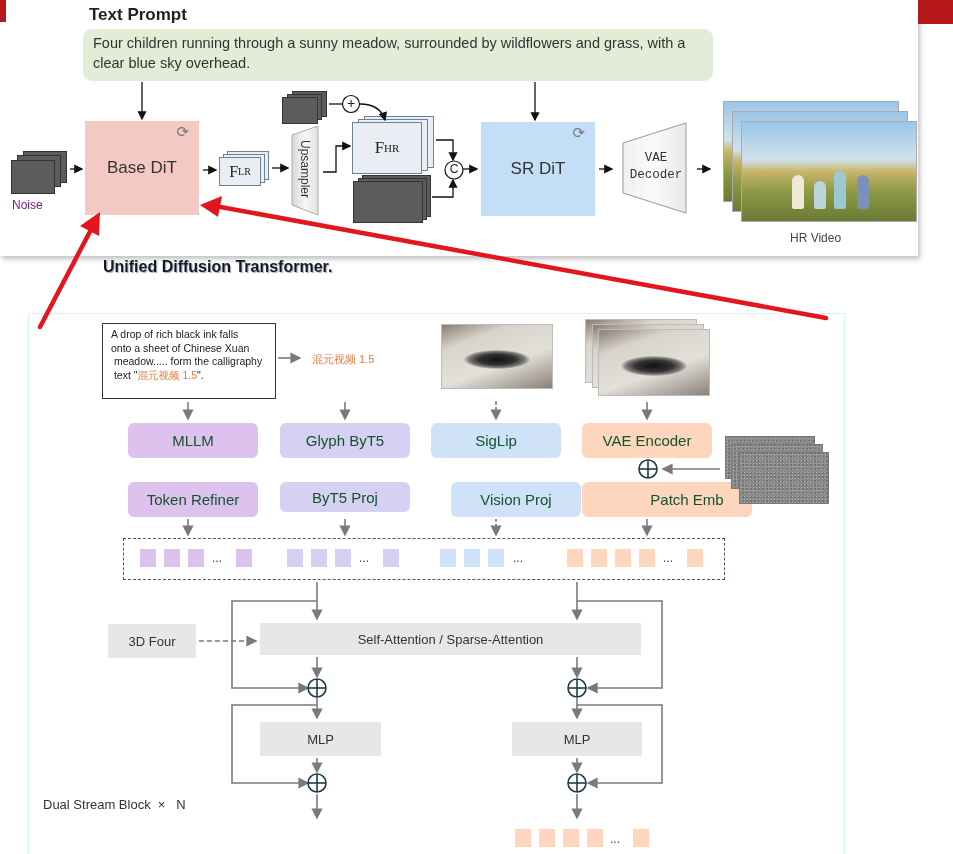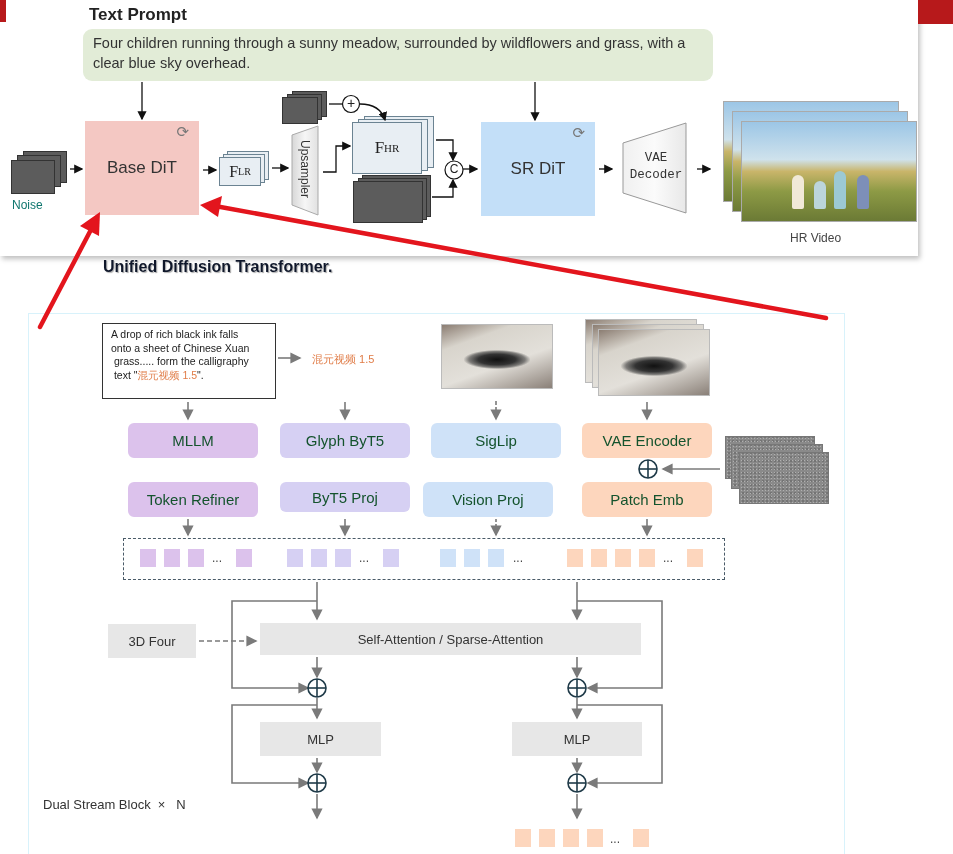--- a/index.html
+++ b/index.html
@@ -10,21 +10,21 @@
                box-shadow: 2px 3px 5px rgba(0,0,0,0.25); }
   .red-tab-left { left:0; top:0; width:6px; height:22px; background:#b7191b; }
   .red-tab-right { left:918px; top:0; width:35px; height:24px; background:#b7191b; }
   .title { left:89px; top:5px; font-size:17px; font-weight:bold; color:#222; }
   .prompt { left:83px; top:29px; width:630px; height:52px; background:#e2ecd7; border-radius:9px;
             font-size:14.5px; line-height:20px; color:#333; padding:4px 10px; box-sizing:border-box; }
   .box { display:flex; align-items:center; justify-content:center; box-sizing:border-box; }
   .base-dit { left:85px; top:121px; width:114px; height:94px; background:#f4c8c3; font-size:17px; color:#333; }
   .sr-dit { left:481px; top:122px; width:114px; height:94px; background:#c3dff8; font-size:17px; color:#333; }
   .refresh { font-size:15px; color:#777; position:absolute; right:10px; top:2px; }
-  .noise-label { left:12px; top:198px; font-size:12px; color:#0f766e; }
+  .noise-label { left:12px; top:198px; font-size:12px; color:#701a75; }
   .hr-label { left:790px; top:231px; font-size:12px; color:#444; }
   .stack-dark div { position:absolute; background:#5c5c5c; border:1px solid #333; box-sizing:border-box; }
   .feat div { position:absolute; background:#e8eef3; border:1px solid #6b8392; box-sizing:border-box; }
   .udt-label { left:103px; top:258px; font-size:16px; font-weight:bold; color:#0f172a;
                text-shadow: 0 0 2px #fff, 1px 1px 1px #999; }
   .bottom-panel { left:28px; top:313px; width:817px; height:541px; border:1px solid #d8f2fb; border-bottom:none; box-sizing:border-box; }
   .pill { border-radius:6px; font-size:15px; color:#14532d; display:flex; align-items:center; justify-content:center; position:absolute; }
   .purple { background:#dcc2ec; }
   .lav { background:#d6d0f3; }
   .blue { background:#cfe2f8; }
@@ -170,21 +170,21 @@
 <div class="abs" style="left:345px;top:95px;width:12px;text-align:center;font-size:14px;">+</div>
 <div class="abs" style="left:448px;top:162px;width:12px;text-align:center;font-size:12px;">C</div>
 
 <div class="abs udt-label">Unified Diffusion Transformer.</div>
 
 <div class="abs bottom-panel"></div>
 
 <div class="abs scroll-box">
   <div>A drop of rich black ink falls</div>
   <div>onto a sheet of Chinese Xuan</div>
-  <div style="white-space:pre;"> grass..... form the calligraphy</div>
+  <div style="white-space:pre;"> meadow..... form the calligraphy</div>
   <div style="white-space:pre;"><span> text "</span><span class="cn">混元视频 1.5</span><span>".</span></div>
 </div>
 <div class="abs glyph-text">混元视频 1.5</div>
 
 <div class="photo" style="left:441px;top:324px;width:112px;height:65px;">
     <div class="ink"></div>
   </div>
 
 <div class="photo" style="left:585px;top:319px;width:112px;height:64px;">
     <div class="ink"></div>
@@ -196,22 +196,22 @@
     <div class="ink"></div>
   </div>
 
 <div class="pill purple" style="left:128px;top:423px;width:130px;height:35px;">MLLM</div>
 <div class="pill lav" style="left:280px;top:423px;width:130px;height:35px;text-align:right;">Glyph ByT5</div>
 <div class="pill blue" style="left:431px;top:423px;width:130px;height:35px;">SigLip</div>
 <div class="pill peach" style="left:582px;top:423px;width:130px;height:35px;">VAE Encoder</div>
 
 <div class="pill purple" style="left:128px;top:482px;width:130px;height:35px;">Token Refiner</div>
 <div class="pill lav" style="left:280px;top:482px;width:130px;height:30px;">ByT5 Proj</div>
-<div class="pill blue" style="left:423px;top:482px;width:130px;height:35px;">Vision Proj</div>
-<div class="pill peach" style="left:582px;top:482px;width:130px;height:35px;">Patch Emb</div>
+<div class="pill blue" style="left:451px;top:482px;width:130px;height:35px;">Vision Proj</div>
+<div class="pill peach" style="left:582px;top:482px;width:130px;height:35px;padding-left:40px;">Patch Emb</div>
 
 <div class="noise-card" style="left:725px;top:436px;width:90px;height:43px;"></div>
 <div class="noise-card" style="left:731px;top:444px;width:92px;height:45px;"></div>
 <div class="noise-card" style="left:739px;top:452px;width:90px;height:52px;"></div>
 
 <div class="abs" style="left:123px;top:538px;width:602px;height:42px;border:1.5px dashed #4a5b68;box-sizing:border-box;"></div>
 <div id="token-row">
     <div class="token" style="left: 140px; top: 549px; background: rgb(220, 194, 236);"></div>
     <div class="token" style="left: 164px; top: 549px; background: rgb(220, 194, 236);"></div>
     <div class="token" style="left: 188px; top: 549px; background: rgb(220, 194, 236);"></div>

